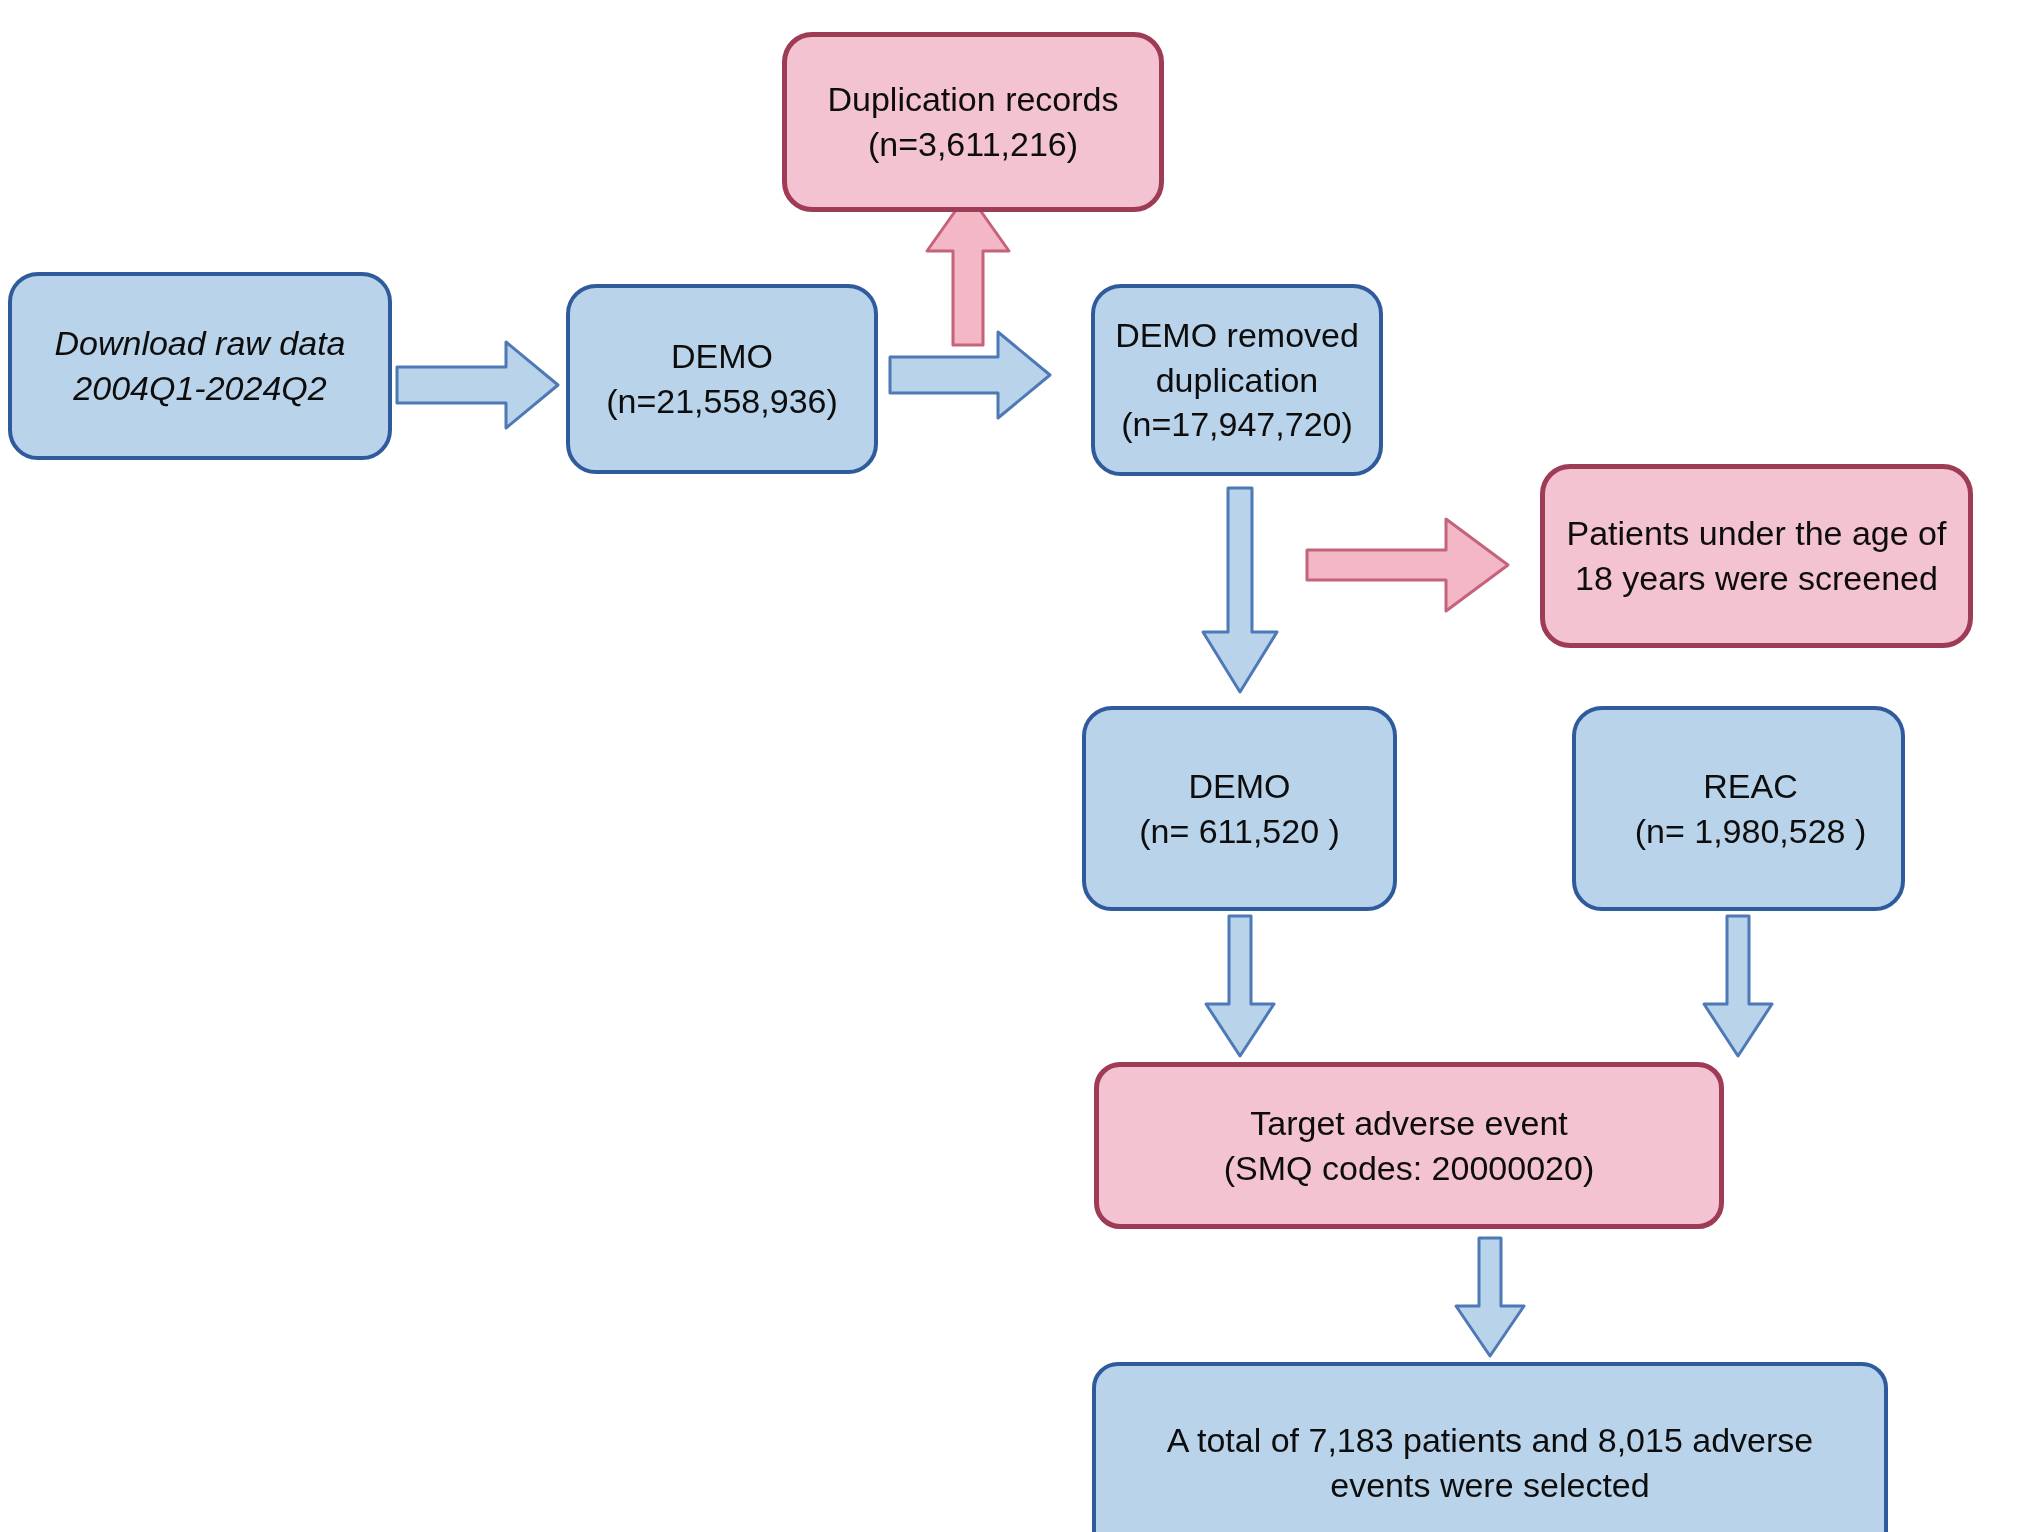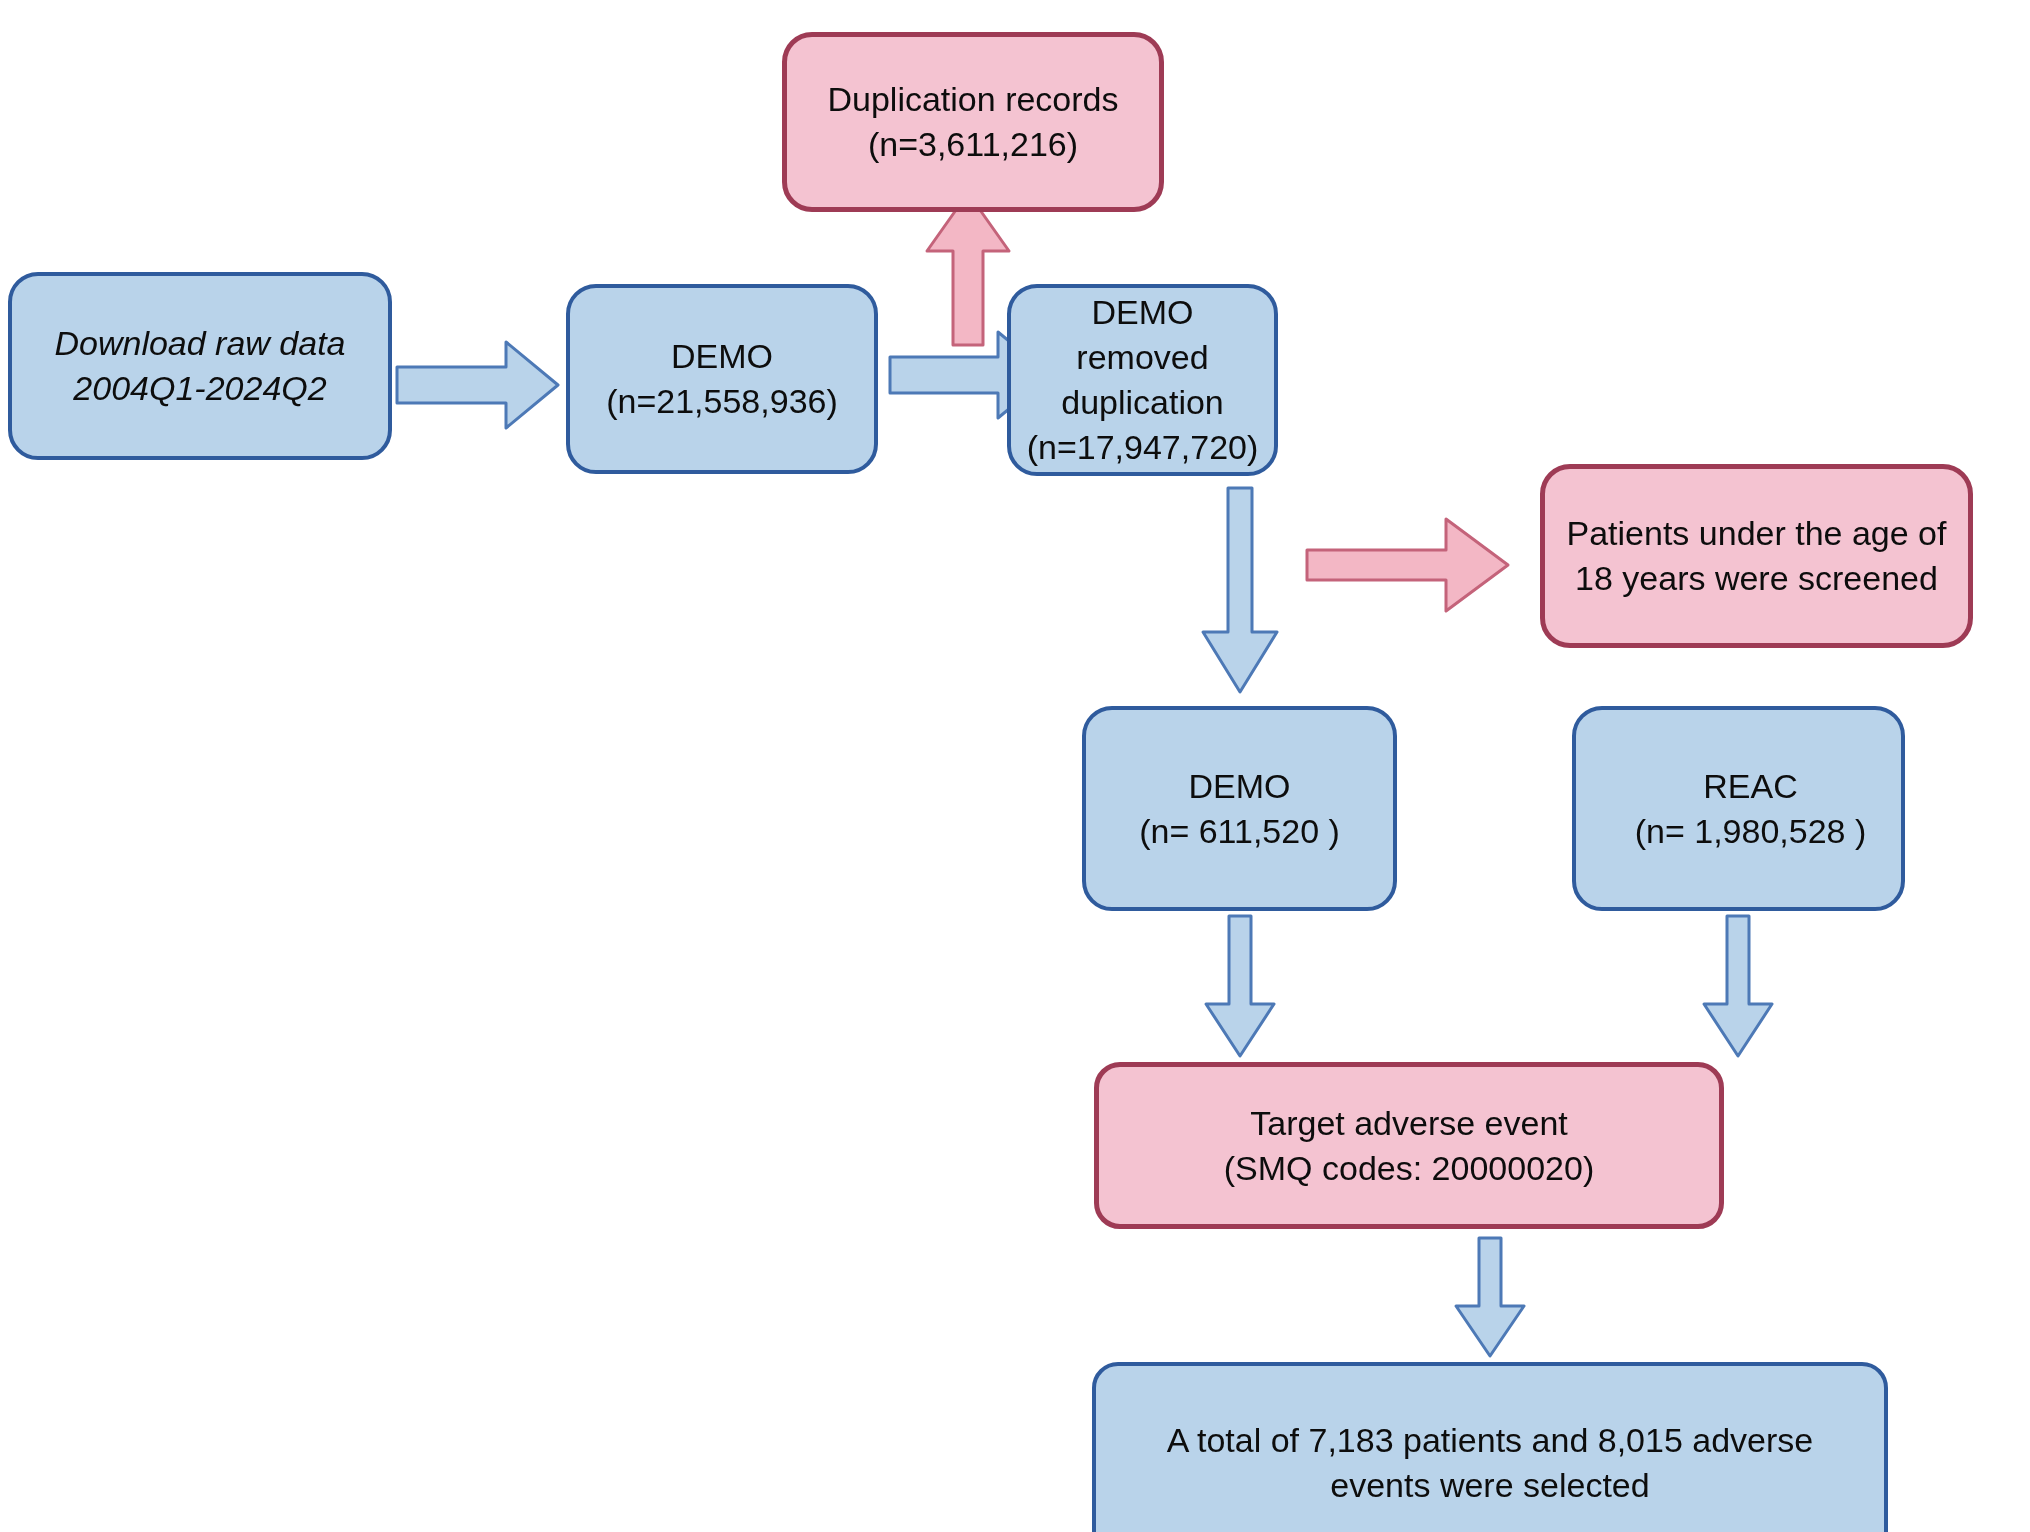--- a/index.html
+++ b/index.html
@@ -52,21 +52,21 @@
   polygon.pink-arrow {
     fill: var(--arrow-pink-fill, #f3b7c5);
     stroke: var(--arrow-pink-border, #c4637a);
     stroke-width: 3;
     stroke-linejoin: round;
   }
   
   #n-download      { left: 8px;    top: 272px;  width: 384px; height: 188px; font-style: italic; }
   #n-demo-full     { left: 566px;  top: 284px;  width: 312px; height: 190px; }
   #n-duplication   { left: 782px;  top: 8px;    width: 382px; height: 180px; margin-top: 24px; }
-  #n-demo-removed  { left: 1007px; top: 284px;  width: 271px; height: 192px; }
+  #n-demo-removed  { left: 1091px; top: 284px;  width: 292px; height: 192px; }
   #n-under18       { left: 1540px; top: 464px;  width: 433px; height: 184px; }
   #n-demo-adult    { left: 1082px; top: 706px;  width: 315px; height: 205px; }
   #n-reac          { left: 1572px; top: 706px;  width: 333px; height: 205px; padding-left: 38px; }
   #n-target-ae     { left: 1094px; top: 1062px; width: 630px; height: 167px; border-radius: 26px; }
   #n-total         { left: 1092px; top: 1362px; width: 796px; height: 202px; border-radius: 26px; }
 </style>
 </head>
 <body>
 
 <div class="canvas">

